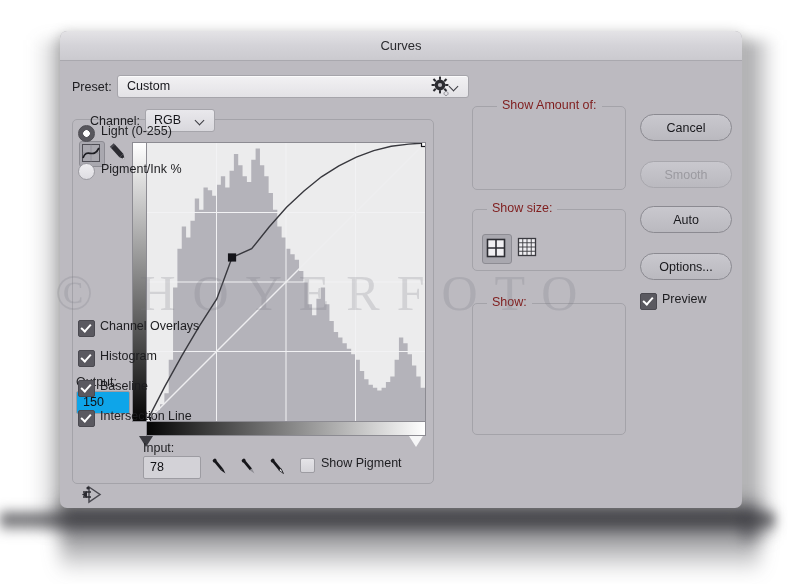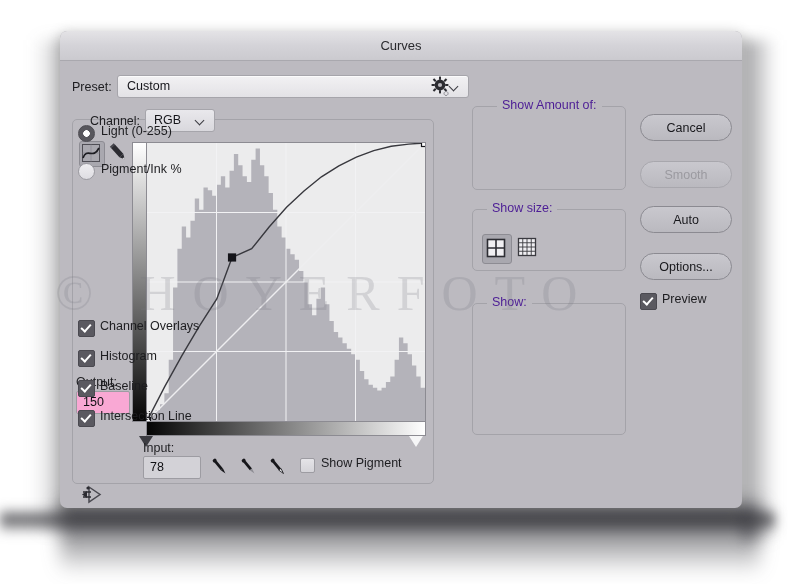--- a/index.html
+++ b/index.html
@@ -245,21 +245,21 @@
     border-right: 7.5px solid transparent;
     border-top: 11px solid #f6f6f7;
   }
 
   
   #output-label { left: 16px; top: 344px; }
   #output-field {
     position: absolute;
     left: 16px; top: 360px;
     width: 52px; height: 21px;
-    background: #f9a8d4;
+    background: #0ea5e9;
     border: 1px solid #9d9ca2;
     border-radius: 2px;
   }
   #output-field .val {
     position: absolute;
     left: 6px; top: 0;
     line-height: 21px;
     font-size: 12.5px;
     color: #101014;
   }
@@ -323,21 +323,21 @@
 
   
   .groupbox {
     position: absolute;
     border: 1px solid #a4a3a9;
     border-radius: 5px;
   }
   .group-title {
     position: absolute;
     font-size: 12.5px;
-    color: #4c1d95;
+    color: #7f1d1d;
     background: #bcbac0;
     padding: 0 5px;
     white-space: nowrap;
   }
 
   #amount-group { left: 412px; top: 75px; width: 152px; height: 82px; }
   #amount-title { left: 437px; top: 67px; }
 
   .radio-row { position: absolute; height: 18px; }
   .radio {

